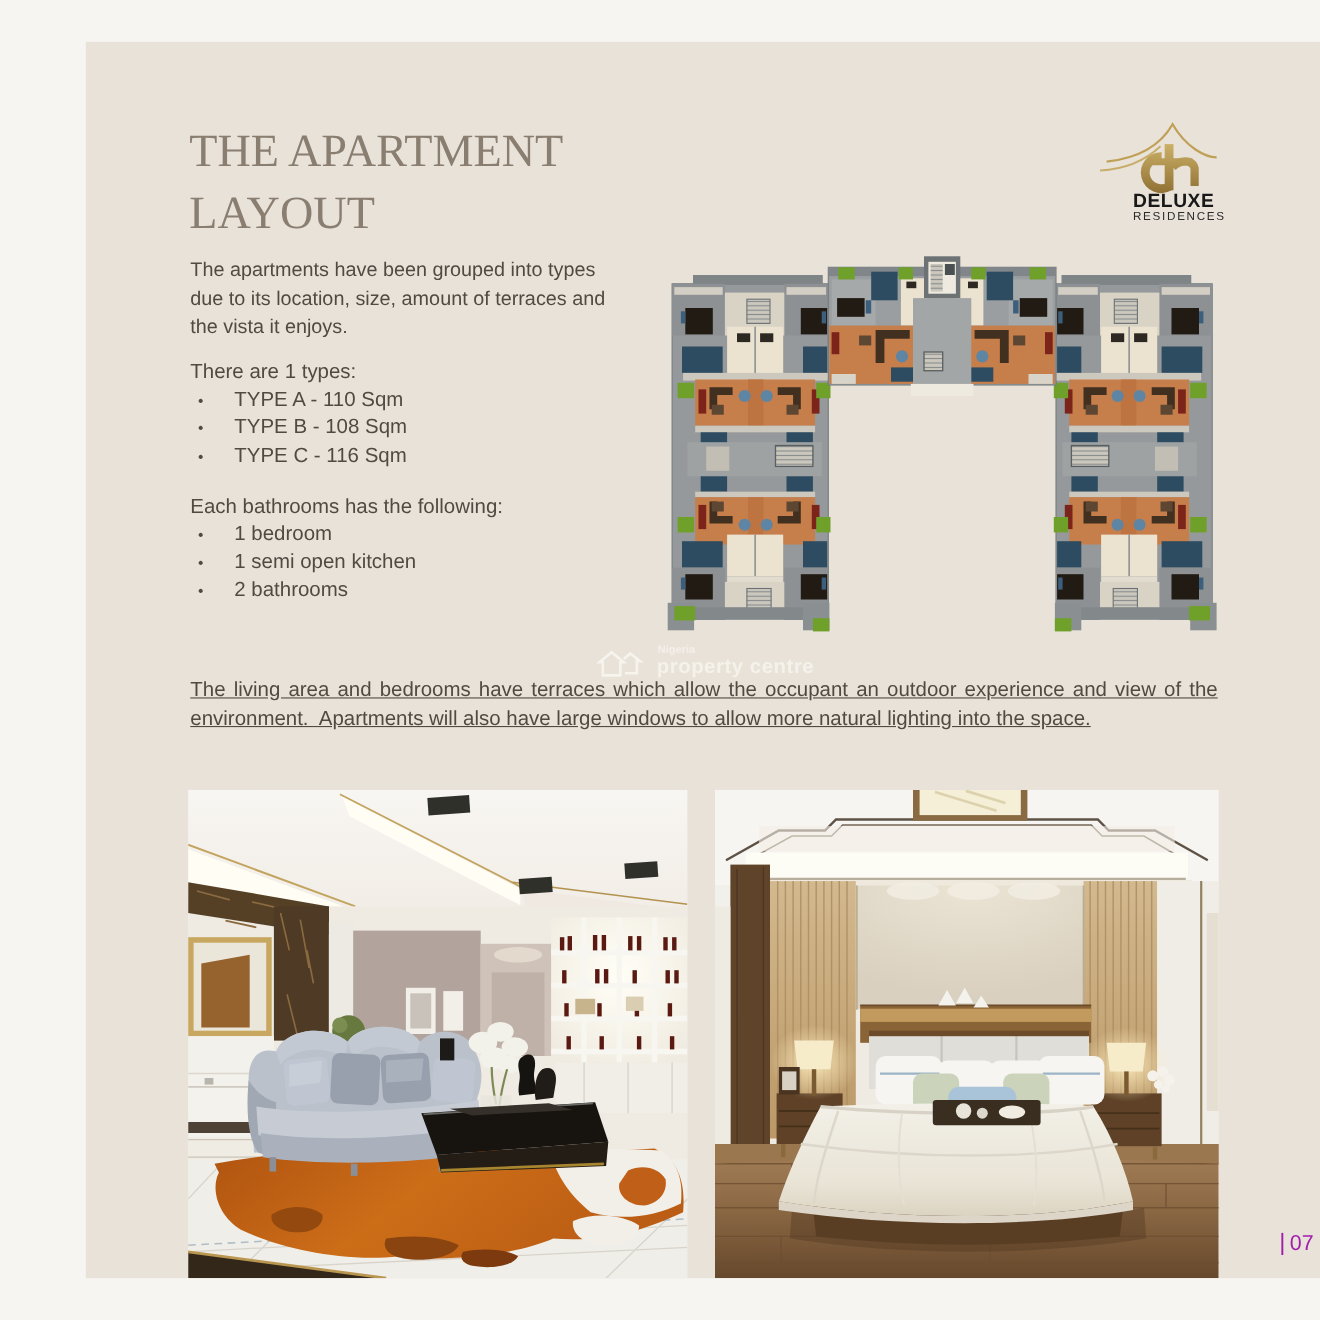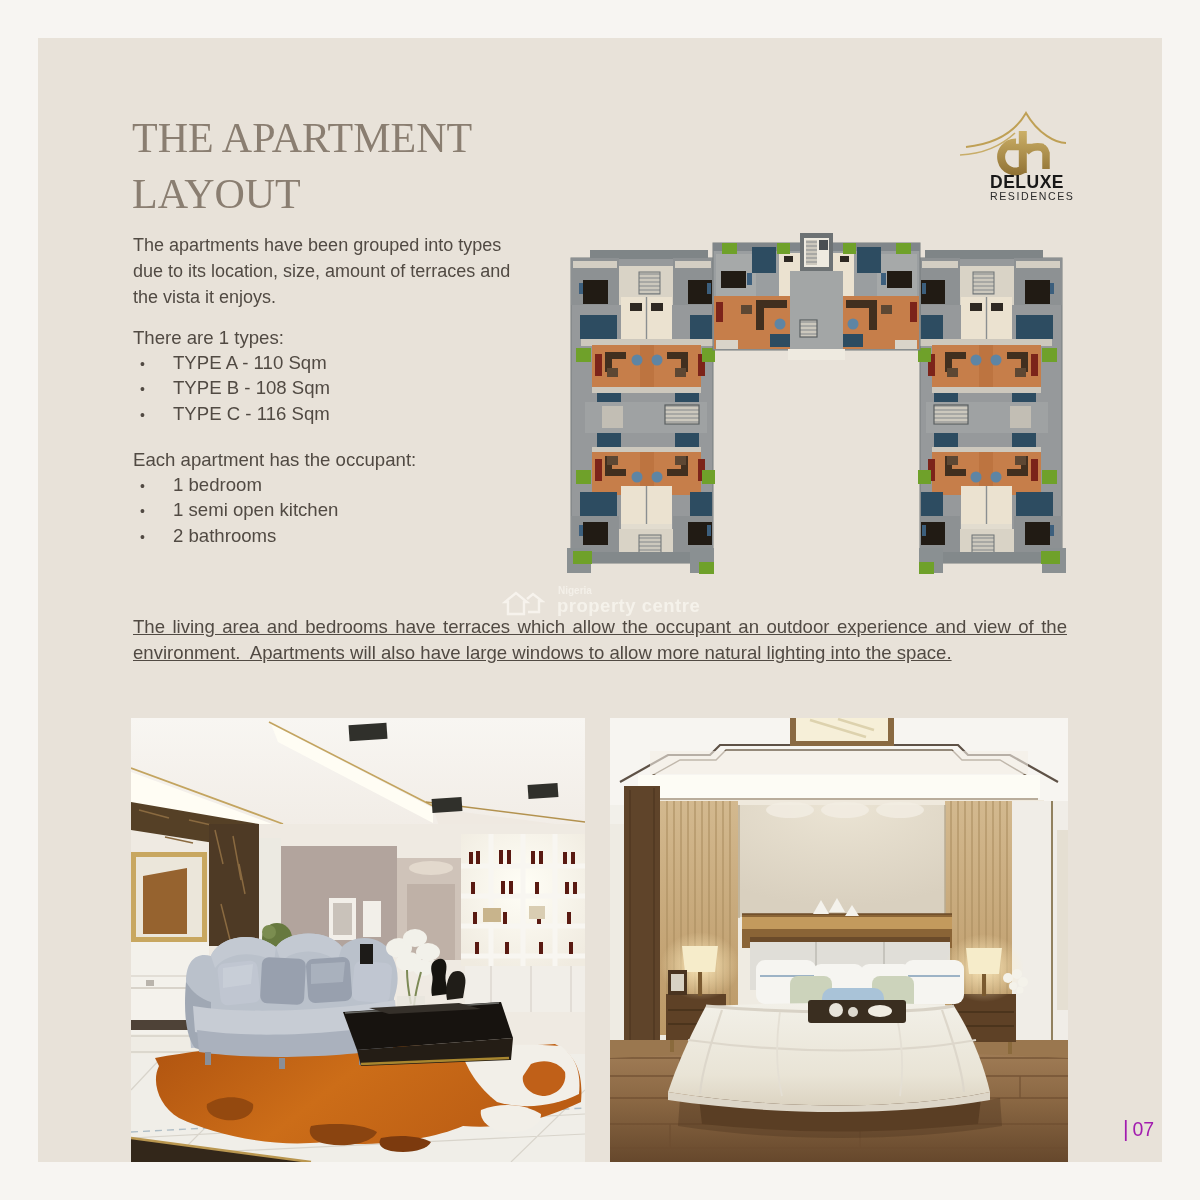--- a/index.html
+++ b/index.html
@@ -1,17 +1,17 @@
 <!DOCTYPE html>
 <html><head>
 <meta charset="utf-8">
 <style>
   html,body{margin:0;padding:0;width:1200px;height:1200px;background:#f7f5f2;overflow:hidden;}
   body{font-family:"Liberation Sans",sans-serif;position:relative;}
-  .abs{position:absolute;}
+  .abs{position:absolute;margin-left:40px;}
 </style>
 </head>
 <body>
 
 <div class="abs" id="panel" style="left:38px;top:38px;width:1124px;height:1124px;background:#e8e2d9;"></div>
 
 <div class="abs" style="left:132px;top:110px;font-family:'Liberation Serif',serif;font-size:42px;line-height:56px;letter-spacing:0px;color:#8a7e71;">THE APARTMENT<br>LAYOUT</div>
 
 <div class="abs" id="logo" style="left:960px;top:100px;width:120px;height:110px;">
 <svg width="120" height="110" viewBox="0 0 120 110">
@@ -40,21 +40,21 @@
 <div class="abs" style="left:133px;top:232px;width:402px;font-size:18px;line-height:26px;color:#514a43;">The apartments have been grouped into types due to its location, size, amount of terraces and the vista it enjoys.</div>
 
 <div class="abs" style="left:133px;top:326px;font-size:18.6px;line-height:24.6px;color:#514a43;">
 <div>There are 1 types:</div>
 <div><span style="display:inline-block;width:33px;padding-left:7px;font-size:14px;">•</span>TYPE A - 110 Sqm</div>
 <div><span style="display:inline-block;width:33px;padding-left:7px;font-size:14px;">•</span>TYPE B - 108 Sqm</div>
 <div><span style="display:inline-block;width:33px;padding-left:7px;font-size:14px;">•</span>TYPE C - 116 Sqm</div>
 </div>
 
 <div class="abs" style="left:133px;top:448px;font-size:18.6px;line-height:24.6px;color:#514a43;">
-<div>Each apartment has the occupant:</div>
+<div>Each bathrooms has the following:</div>
 <div><span style="display:inline-block;width:33px;padding-left:7px;font-size:14px;">•</span>1 bedroom</div>
 <div><span style="display:inline-block;width:33px;padding-left:7px;font-size:14px;">•</span>1 semi open kitchen</div>
 <div><span style="display:inline-block;width:33px;padding-left:7px;font-size:14px;">•</span>2 bathrooms</div>
 </div>
 
 <div class="abs" style="left:565px;top:228px;">
 <svg width="505" height="354" viewBox="565 228 505 354" id="plan">
 <defs>
 <pattern id="hatch" width="4" height="4" patternUnits="userSpaceOnUse">
 <rect width="4" height="4" fill="#ccc8bd"></rect>

